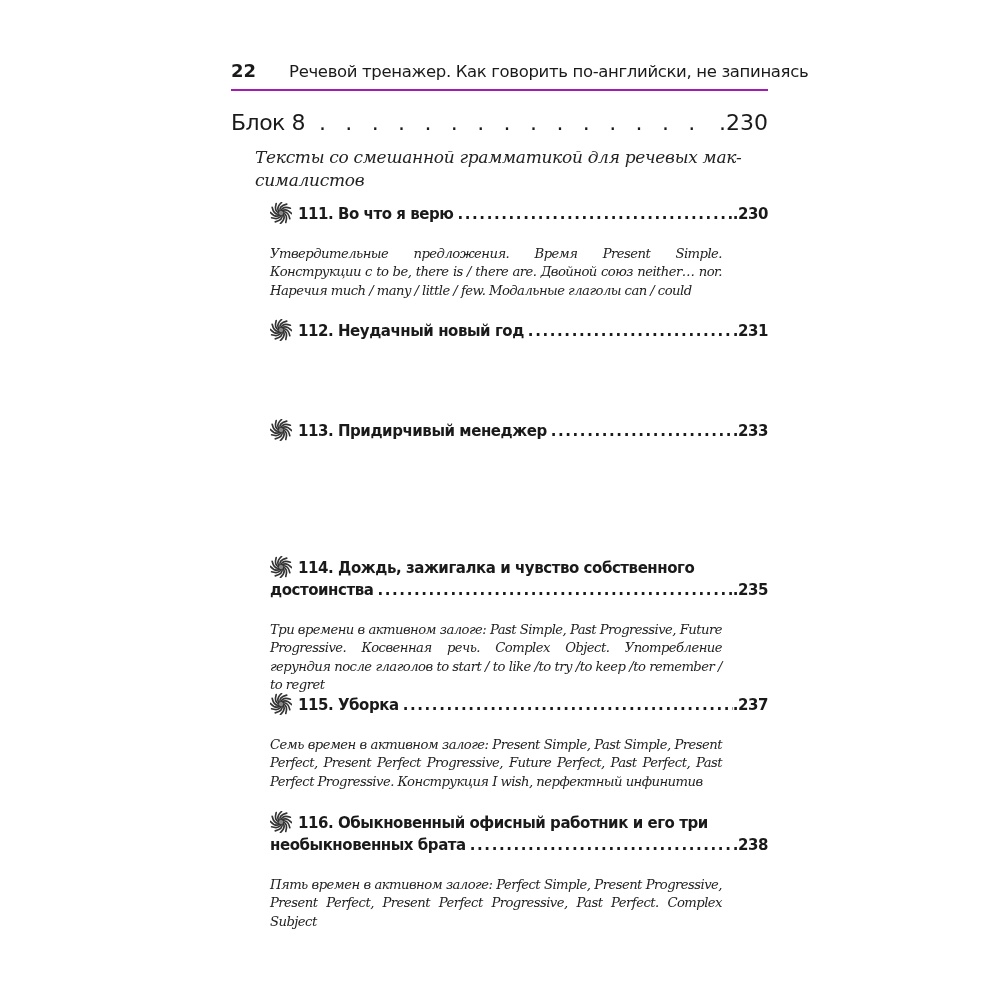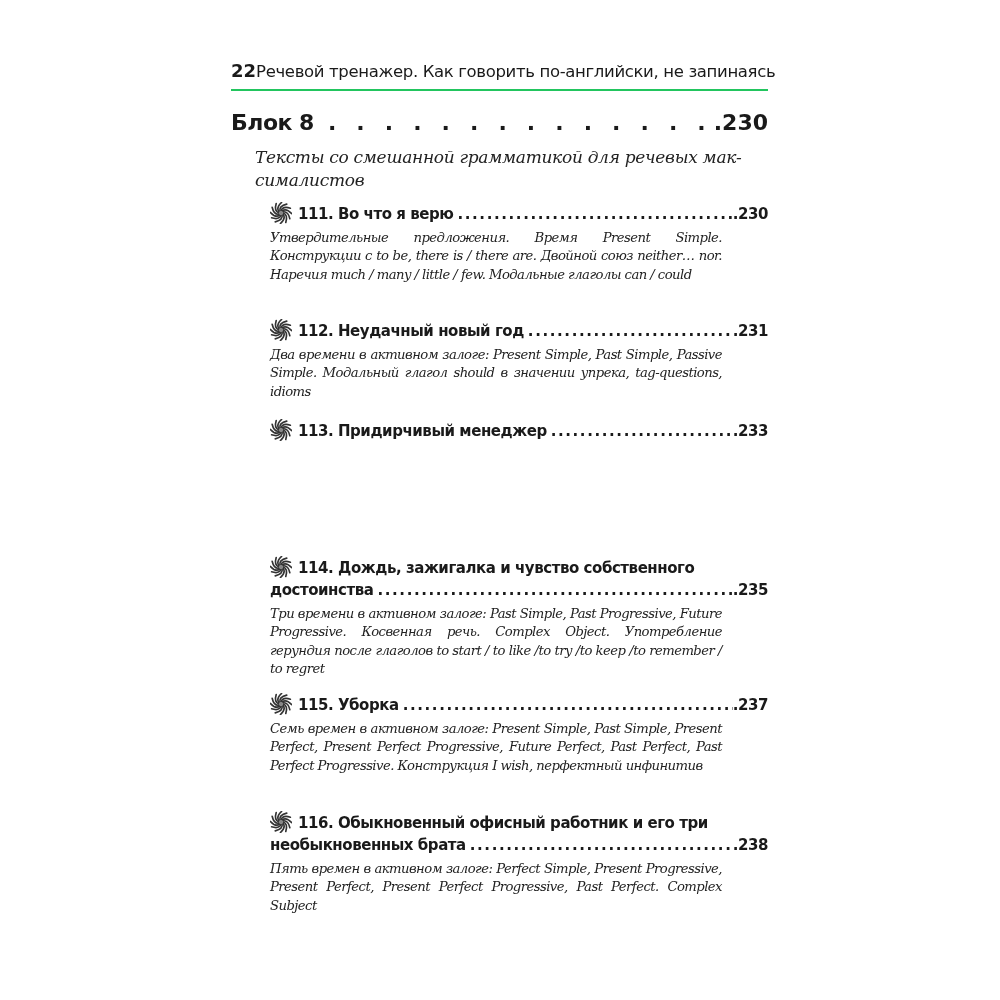--- a/index.html
+++ b/index.html
@@ -1,38 +1,38 @@
 <!DOCTYPE html>
 <html><head>
   <meta charset="utf-8">
   <style>
     html, body { margin: 0; padding: 0; background: #ffffff; }
     body { width: 1000px; height: 1000px; position: relative; overflow: hidden; color: #1a1a1a; }
     .page { position: absolute; left: 231px; top: 60px; width: 537px; }
 
-    .header { display: flex; align-items: baseline; height: 26px; border-bottom: 2px solid #22c55e; padding-bottom: 3px; }
+    .header { display: flex; align-items: baseline; height: 26px; border-bottom: 2px solid #a21caf; padding-bottom: 3px; }
     .header .num { font-family: "DejaVu Sans", sans-serif; font-weight: bold; font-size: 18px; width: 78px; }
-    .header .title { font-family: "DejaVu Sans", sans-serif; font-size: 16.5px; letter-spacing: -0.35px; white-space: nowrap; text-align: right; flex: 1; }
-
-    .block-line { position: absolute; top: 50px; left: 0; width: 537px; display: flex; align-items: baseline; font-family: "DejaVu Sans", sans-serif; font-weight: bold; font-size: 22px; }
+    .header .title { font-family: "DejaVu Sans", sans-serif; font-size: 16.5px; letter-spacing: -0.35px; white-space: nowrap; text-align: right; flex: 1; margin-left: 33px; }
+
+    .block-line { position: absolute; top: 50px; left: 0; width: 537px; display: flex; align-items: baseline; font-family: "DejaVu Sans", sans-serif; font-weight: normal; font-size: 22px; }
     .block-line .lbl { white-space: nowrap; letter-spacing: -0.5px; }
     .block-line .dots { flex: 1; overflow: hidden; white-space: nowrap; letter-spacing: 6.2px; margin: 0 2px 0 14px; }
     .block-line .pg { white-space: nowrap; }
 
     .block-sub { position: absolute; top: 86px; left: 0; width: 500px; font-family: "DejaVu Serif", serif; font-style: italic; font-size: 17px; line-height: 23px; color: #222; letter-spacing: -0.3px; margin-left: 24px; }
 
     .entries { position: absolute; top: 142px; left: 39px; width: 498px; }
     .entry { position: absolute; left: 0; width: 498px; }
     .entry-title { font-family: "DejaVu Sans", sans-serif; font-weight: bold; font-size: 15px; line-height: 22px; letter-spacing: -0.45px; }
     .entry-title .row { display: flex; align-items: baseline; }
     .entry-title .t { white-space: nowrap; }
     .entry-title .dots { flex: 1; overflow: hidden; white-space: nowrap; letter-spacing: 1.6px; margin-left: 4px; }
     .entry-title .pg { white-space: nowrap; }
     .swirl { display: inline-block; width: 22px; height: 22px; vertical-align: -5px; margin-right: 6px; }
-    .entry-desc { margin-top: 4px; font-family: "DejaVu Serif", serif; font-style: italic; font-size: 13.2px; line-height: 18.3px; text-align: justify; color: #222; letter-spacing: -0.55px; width: 452px; }
+    .entry-desc { margin-top: 20px; font-family: "DejaVu Serif", serif; font-style: italic; font-size: 13.2px; line-height: 18.3px; text-align: justify; color: #222; letter-spacing: -0.55px; width: 452px; }
   </style>
 </head>
 <body>
 
 <div class="page">
   <div class="header">
     <span class="num">22</span>
     <span class="title">Речевой тренажер. Как говорить по-английски, не запинаясь</span>
   </div>
 
@@ -85,21 +85,20 @@
                   <path d="M10.75,9.83 Q9.84,4.30 18.27,2.36" stroke="#333" stroke-width="1.8" fill="none" stroke-linecap="round"></path>
                   <path d="M12.00,9.50 Q13.98,4.25 22.25,6.78" stroke="#333" stroke-width="1.8" fill="none" stroke-linecap="round"></path>
                   <path d="M13.25,9.83 Q17.59,6.28 23.48,12.61" stroke="#333" stroke-width="1.8" fill="none" stroke-linecap="round"></path>
                   <path d="M14.17,10.75 Q19.70,9.84 21.64,18.27" stroke="#333" stroke-width="1.8" fill="none" stroke-linecap="round"></path>
                   <circle cx="12" cy="12" r="2.2" fill="#888"></circle>
                 </svg></span><span>112. Неудачный новый год</span></span>
           <span class="dots">....................................................................................................</span>
           <span class="pg">.231</span>
         </div>
       </div>
-      <div class="entry-desc">Два времени в активном залоге: Present Simple, Past Simple, Passive Simple. Модальный глагол should в значении упрека, tag-questions, idioms</div>
     </div>
 
     <div class="entry" style="top:217px">
       <div class="entry-title">
         <div class="row">
           <span class="t"><span class="swirl"><svg class="swirl-svg" viewBox="0 0 24 24" width="22" height="22">
                   <path d="M14.50,12.00 Q19.75,13.98 17.22,22.25" stroke="#333" stroke-width="1.8" fill="none" stroke-linecap="round"></path>
                   <path d="M14.17,13.25 Q17.72,17.59 11.39,23.48" stroke="#333" stroke-width="1.8" fill="none" stroke-linecap="round"></path>
                   <path d="M13.25,14.17 Q14.16,19.70 5.73,21.64" stroke="#333" stroke-width="1.8" fill="none" stroke-linecap="round"></path>
                   <path d="M12.00,14.50 Q10.02,19.75 1.75,17.22" stroke="#333" stroke-width="1.8" fill="none" stroke-linecap="round"></path>

